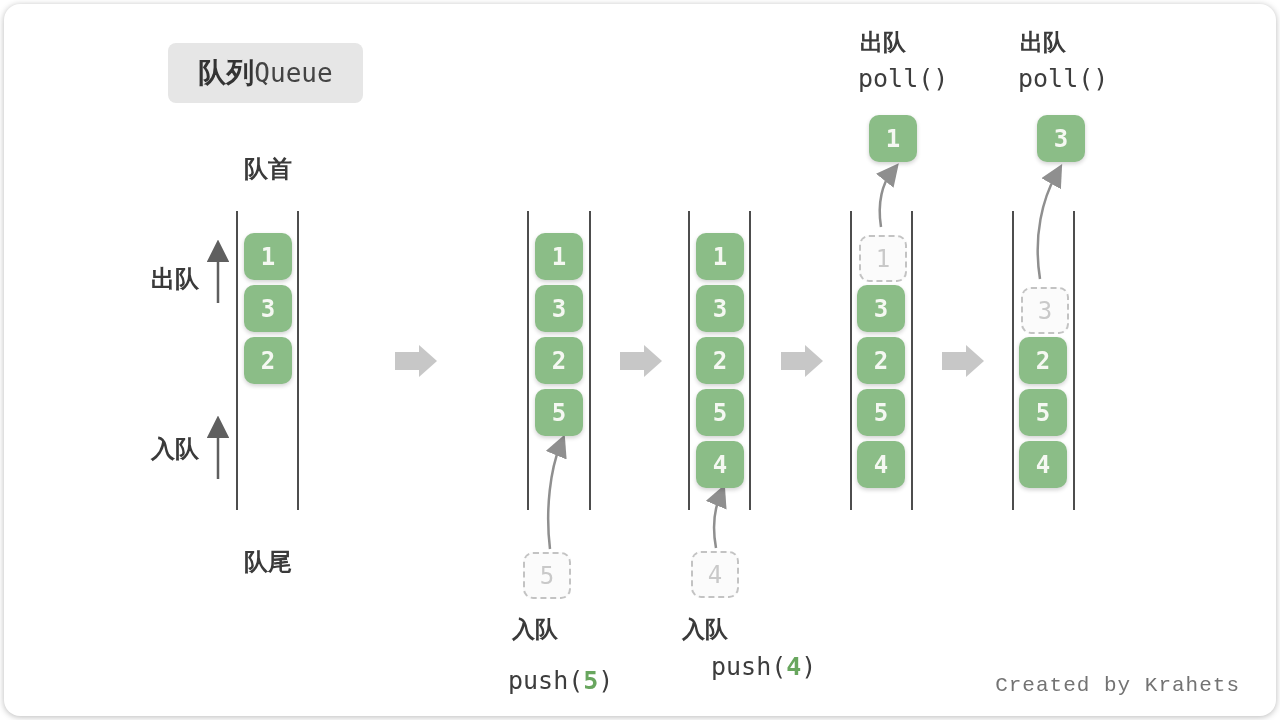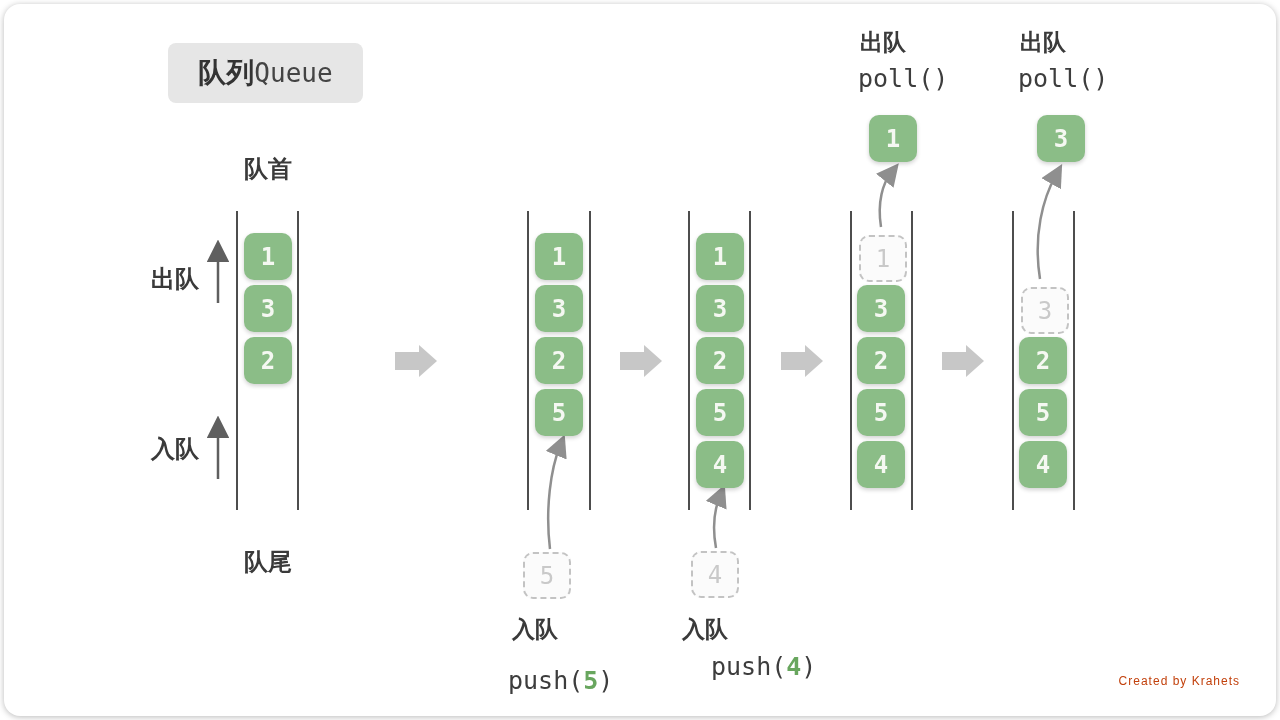--- a/index.html
+++ b/index.html
@@ -35,22 +35,22 @@
     font-family:"DejaVu Sans Mono","Liberation Mono",monospace;
     font-size:24px;font-weight:bold;
   }
   .cell.green{background:#8bbd87;color:#f5f8f2;box-shadow:0 2px 4px rgba(0,0,0,0.18);}
   .cell.ghost{
     background:#fbfbfb;border:2px dashed #c3c3c3;color:#c9c9c9;
     width:44px;height:43px;box-shadow:none;font-weight:normal;
   }
   #watermark{
     right:40px;top:674px;
-    font-family:Liberation Sans, sans-serif;
-    font-size:12px;color:#c2410c;letter-spacing:1px;
+    font-family:Liberation Mono, monospace;
+    font-size:21px;color:#737373;letter-spacing:1px;
   }
   svg.overlay{position:absolute;left:0;top:0;pointer-events:none;}
   .center{text-align:center;}
 </style>
 </head>
 <body>
 
 <div id="canvas">
   <div id="card"></div>
 

